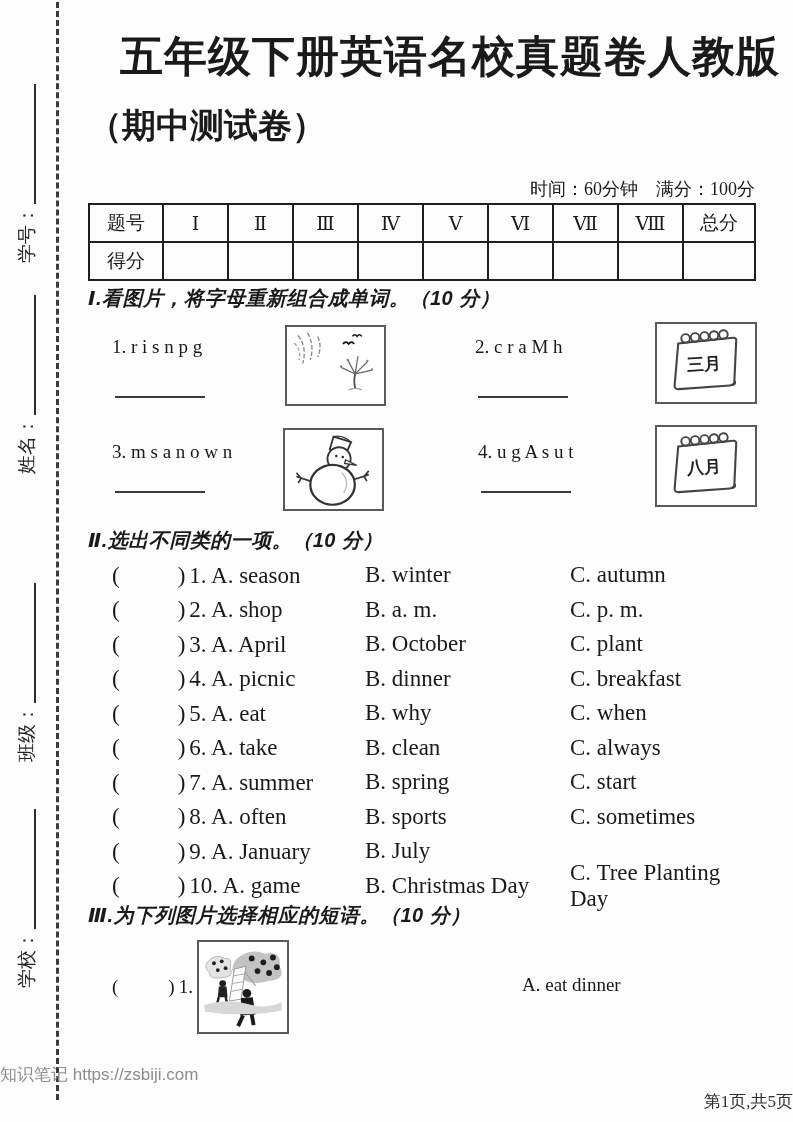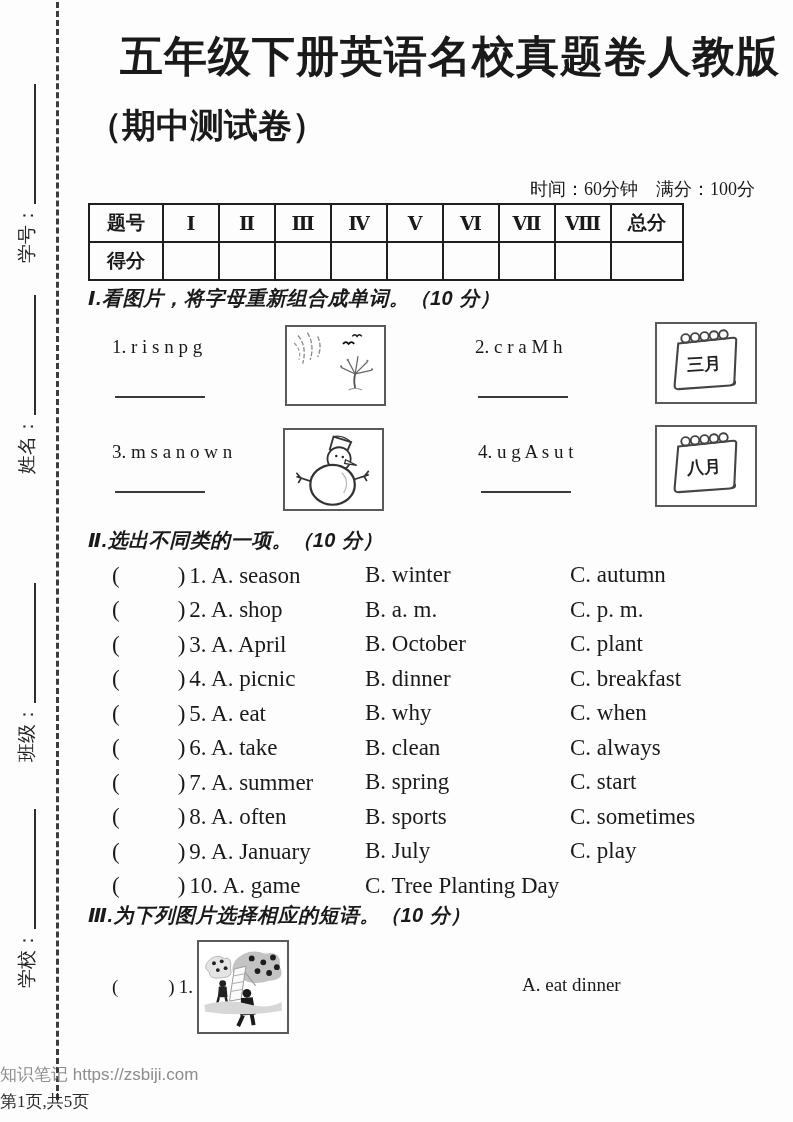--- a/index.html
+++ b/index.html
@@ -7,37 +7,37 @@
         font-family:"Liberation Serif","DejaVu Serif",serif;color:#1a1a1a;}
   .vdash{position:absolute;left:56px;top:2px;height:1098px;border-left:3px dashed #3c3c3c;}
   .side-group{position:absolute;width:200px;height:26px;left:-73px;display:flex;align-items:center;
         transform:rotate(-90deg);font-size:19px;white-space:nowrap;color:#222;}
   .side-blank{display:inline-block;width:120px;height:15px;border-bottom:2px solid #2e2e2e;margin-left:2px;}
   .title{position:absolute;left:88px;top:28px;width:668px;text-align:center;
         font-size:43px;font-weight:bold;letter-spacing:1px;margin-left:28px;}
   .subtitle{position:absolute;left:88px;top:103px;width:668px;text-align:left;
         font-size:34px;font-weight:bold;}
   .meta{position:absolute;right:38px;top:177px;font-size:18px;}
-  table.score{position:absolute;left:88px;top:203px;width:596px;border-collapse:collapse;table-layout:fixed;font-weight:bold;}
+  table.score{position:absolute;left:88px;top:203px;width:668px;border-collapse:collapse;table-layout:fixed;}
   table.score td{border:2px solid #1f1f1f;height:36px;text-align:center;font-size:19px;padding:0;background:#fdfdfd;}
   td.c-first{width:72px;} td.c-last{width:70px;}
   .sec-head{position:absolute;left:88px;font-size:20px;font-weight:bold;
         font-family:"Liberation Sans","DejaVu Sans",sans-serif;letter-spacing:.5px;font-style:italic;}
   .s1-label{position:absolute;font-size:19px;}
   .blank-line{position:absolute;width:90px;border-bottom:2px solid #3a3a3a;height:0;}
   .imgbox{position:absolute;border:2px solid #5a5a5a;background:#fff;display:flex;
         align-items:center;justify-content:center;box-sizing:border-box;}
   .s2{position:absolute;left:112px;top:558px;width:648px;}
   .s2row{height:34.5px;display:flex;align-items:center;font-size:23px;}
   .s2a{width:253px;} .s2b{width:205px;} .s2c{flex:1;}
   .bracket{letter-spacing:4px;}
   .s3row-text{position:absolute;font-size:19px;}
   .footer-site{position:absolute;left:0;top:1063px;width:793px;text-align:left;color:#8d8d8d;
         font-family:"Liberation Sans","DejaVu Sans",sans-serif;font-size:17px;}
-  .footer-page{position:absolute;left:0;top:1090px;width:793px;text-align:left;color:#2b2b2b;font-size:17px;}
+  .footer-page{position:absolute;left:0;top:1090px;width:793px;text-align:right;color:#2b2b2b;font-size:17px;}
   svg text{font-family:"Liberation Sans","DejaVu Sans",sans-serif;}
 </style>
 </head>
 <body>
 
 <div class="page">
 
   <div class="vdash"></div>
 
   <div class="side-group" style="top:150px;">
@@ -202,24 +202,24 @@
       <span class="s2c">C. start</span>
     </div>
     <div class="s2row">
       <span class="s2a"><span class="bracket">(　　)</span><span>8. A. often</span></span>
       <span class="s2b">B. sports</span>
       <span class="s2c">C. sometimes</span>
     </div>
     <div class="s2row">
       <span class="s2a"><span class="bracket">(　　)</span><span>9. A. January</span></span>
       <span class="s2b">B. July</span>
-      <span class="s2c">C. play</span>
     </div>
     <div class="s2row">
       <span class="s2a"><span class="bracket">(　　)</span><span>10. A. game</span></span>
+      <span class="s2b">B. Christmas Day</span>
       <span class="s2c">C. Tree Planting Day</span>
     </div>
   </div>
 
   <div class="sec-head" style="top:902px;">Ⅲ.为下列图片选择相应的短语。（10 分）</div>
 
   <div class="s3row-text" style="left:112px;top:974px;">
     <span class="bracket">(　　)</span><span>1.</span>
   </div>
   <div class="imgbox" style="left:197px;top:940px;width:92px;height:94px;">

